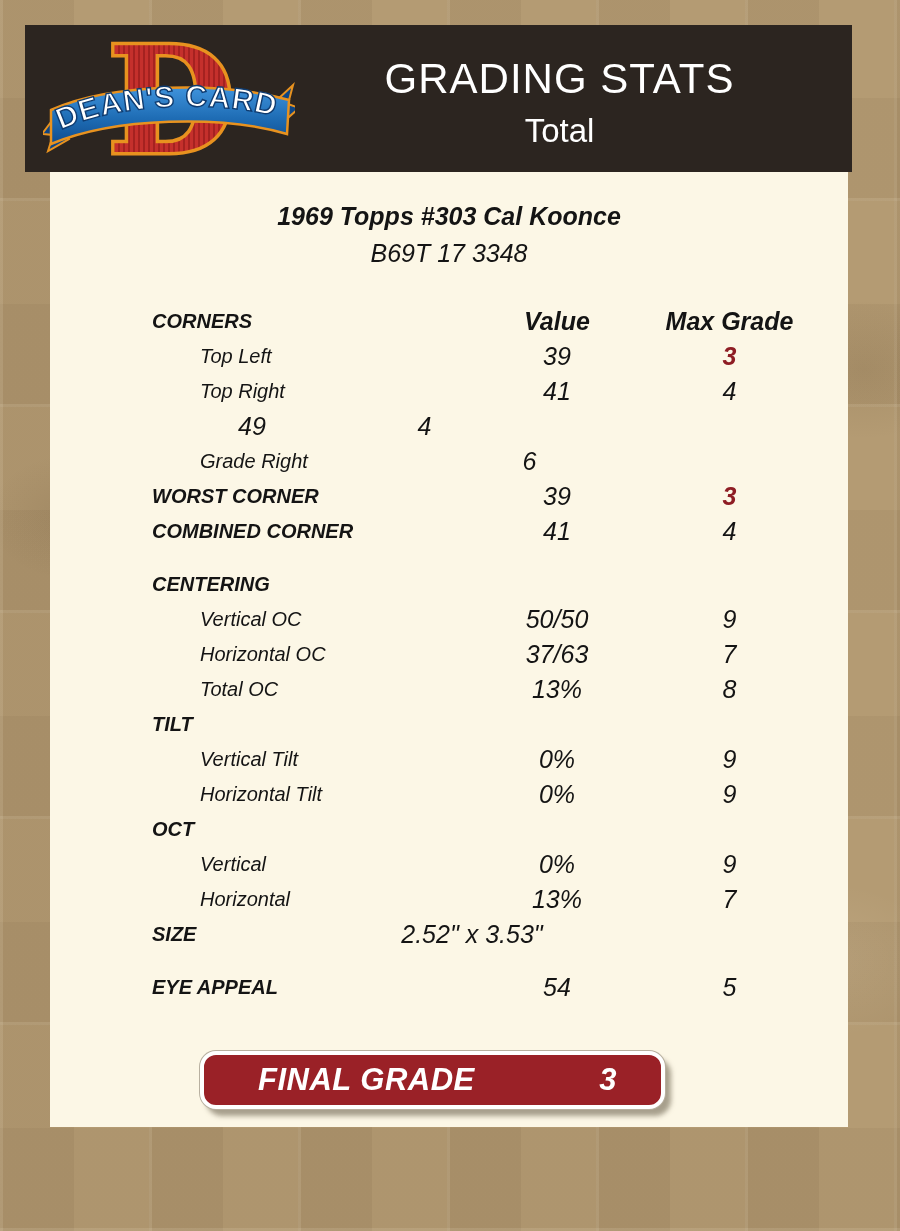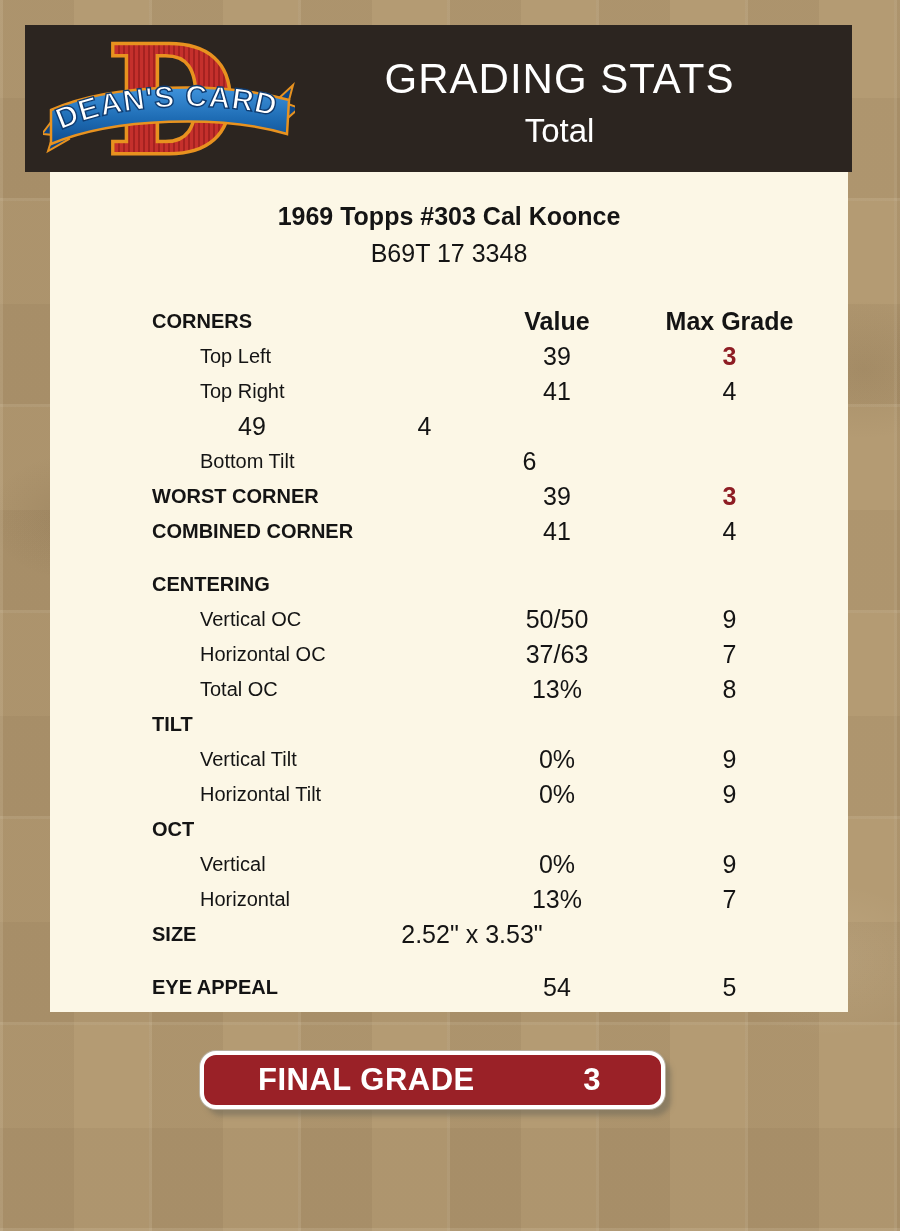--- a/index.html
+++ b/index.html
@@ -16,39 +16,39 @@
       radial-gradient(ellipse 140px 100px at 96% 30%, rgba(70,50,25,0.10), transparent 70%),
       radial-gradient(ellipse 160px 110px at 92% 78%, rgba(255,245,225,0.10), transparent 70%);
   }
   .header{position:absolute;left:25px;top:25px;width:827px;height:147px;
     background:var(--header-bg,#2C2520);}
   .logo{position:absolute;left:18px;top:5px;width:252px;height:137px;}
   .header-text{position:absolute;left:258px;right:16px;top:0;height:100%;
     display:flex;flex-direction:column;align-items:center;justify-content:center;color:#FFFFFF;padding-top:4px;}
   .header-title{font-size:42px;letter-spacing:1px;line-height:1.15;}
   .header-subtitle{font-size:33px;margin-top:8px;}
-  .panel{position:absolute;left:50px;top:172px;width:798px;height:840px;
-    background:var(--panel-bg,#FCF7E6);box-sizing:border-box;padding-top:30px;color:var(--text-dark,#141414);}
+  .panel{position:absolute;left:50px;top:172px;width:798px;height:955px;
+    background:var(--panel-bg,#FCF7E6);box-sizing:border-box;padding-top:30px;color:var(--text-dark,#141414);font-style:italic;}
   .card-title{text-align:center;font-size:25px;font-weight:bold;}
   .card-code{text-align:center;font-size:25px;margin-top:8px;}
   .stats-table{margin:36px 0 0 102px;width:655px;}
   .trow{display:flex;height:35px;align-items:center;}
   .trow.gap{margin-top:18px;}
   .tlabel{width:305px;font-size:20px;white-space:nowrap;}
   .tlabel.ind{padding-left:48px;box-sizing:border-box;}
   .tvalue{width:200px;text-align:center;font-size:25px;white-space:nowrap;}
   .tvalue.wide{transform:translateX(-85px);}
   .tmax{width:145px;text-align:center;font-size:25px;}
   .b{font-weight:bold;}
   .red{color:var(--grade-red,#8E1D24);font-weight:bold;}
   .final-grade{margin:46px 0 0 150px;width:465px;height:58px;box-sizing:border-box;
     background:var(--button-red,#9A2127);border:4px solid #FFFFFF;border-radius:16px;
     box-shadow:0 0 0 1px #B8B0A0, 6px 7px 5px rgba(122,112,92,0.65);
     display:flex;align-items:center;justify-content:space-between;
-    padding:0 60px 0 54px;color:#FFFFFF;font-size:31px;font-weight:bold;letter-spacing:0.5px;cursor:pointer;}
+    padding:0 44px 0 54px;color:#FFFFFF;font-size:31px;font-weight:bold;letter-spacing:0.5px;cursor:pointer;}
 </style>
 </head>
 <body>
 
 <div class="page">
 
   <div class="header">
     <svg class="logo" viewBox="0 0 252 137">
       <defs>
         <pattern id="dstripes" width="5" height="5" patternUnits="userSpaceOnUse">
@@ -101,21 +101,21 @@
         <div class="trow">
           <div class="tlabel ind">Top Right</div>
           <div class="tvalue">41</div>
           <div class="tmax">4</div>
         </div>
         <div class="trow">
           <div class="tvalue">49</div>
           <div class="tmax">4</div>
         </div>
         <div class="trow">
-          <div class="tlabel ind">Bottom Tilt</div>
+          <div class="tlabel ind">Grade Right</div>
           <div class="tmax">6</div>
         </div>
         <div class="trow">
           <div class="tlabel b">WORST CORNER</div>
           <div class="tvalue">39</div>
           <div class="tmax red">3</div>
         </div>
         <div class="trow">
           <div class="tlabel b">COMBINED CORNER</div>
           <div class="tvalue">41</div>

